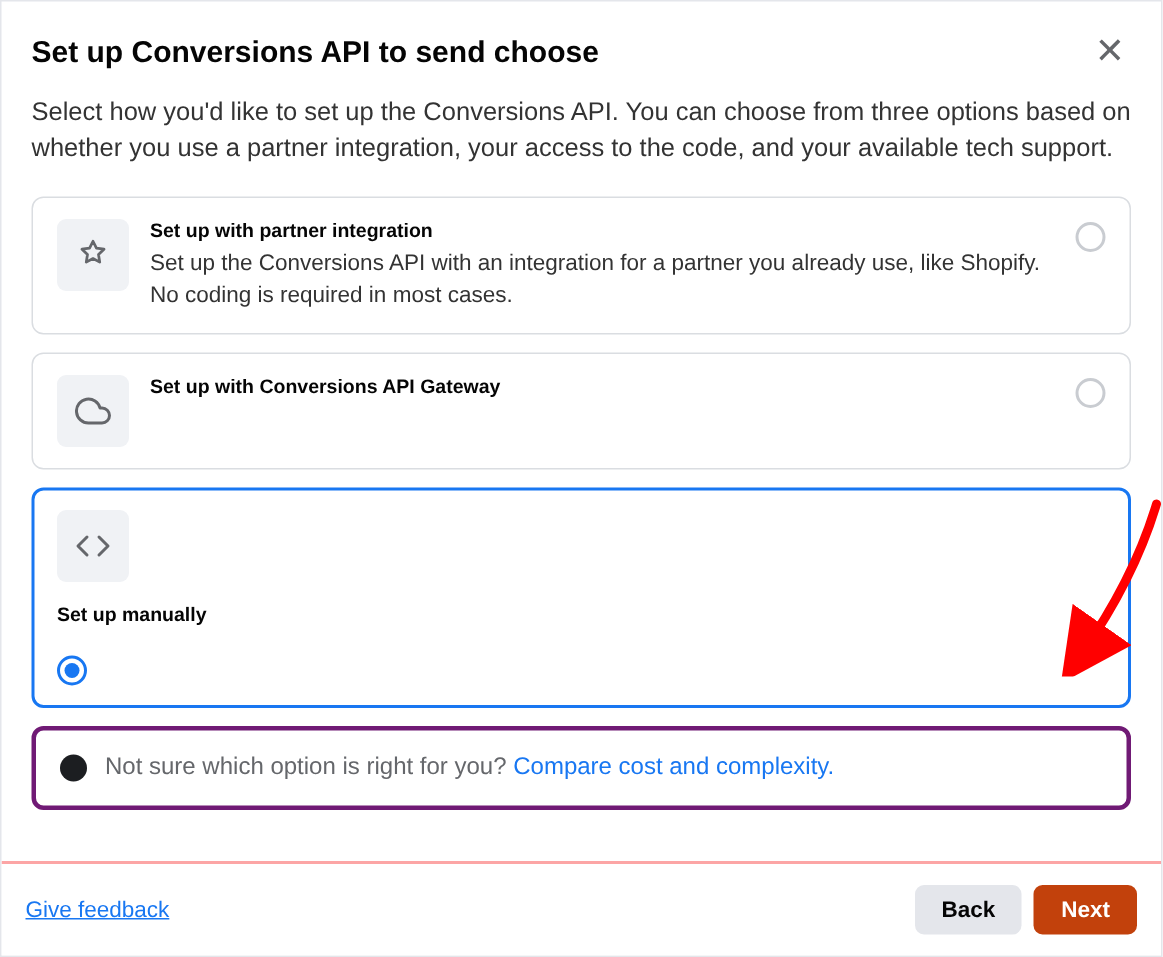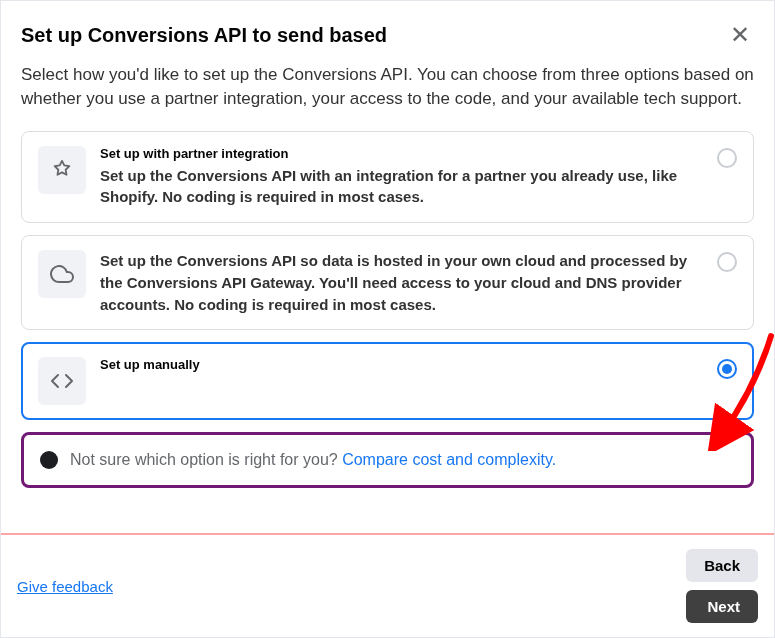--- a/index.html
+++ b/index.html
@@ -65,20 +65,21 @@
       margin-bottom: 12px;
       display: flex;
       align-items: flex-start;
       gap: 14px;
       cursor: pointer;
       position: relative;
     }
     .option-card.selected {
       border: 2px solid #1877f2;
       padding: 13px 15px;
+      flex-direction: column;
     }
     .option-icon {
       width: 48px;
       height: 48px;
       background: #f0f2f5;
       border-radius: 6px;
       display: flex;
       align-items: center;
       justify-content: center;
       flex-shrink: 0;
@@ -90,21 +91,20 @@
     .option-title {
       font-size: 13px;
       font-weight: 700;
       color: #050505;
       margin-bottom: 4px;
     }
     .option-desc {
       font-size: 15px;
       color: #333;
       line-height: 1.45;
-      font-weight: bold;
     }
     .radio {
       width: 20px;
       height: 20px;
       border: 2px solid #c9ccd1;
       border-radius: 50%;
       flex-shrink: 0;
       margin-top: 2px;
       position: relative;
     }
@@ -156,52 +156,51 @@
       align-items: center;
     }
     .feedback-link {
       color: #1877f2;
       text-decoration: underline;
       font-size: 15px;
     }
     .footer-buttons {
       display: flex;
       gap: 8px;
-      flex-direction: column;
     }
     .btn {
       padding: 8px 18px;
       font-size: 15px;
       font-weight: 600;
       border-radius: 6px;
       border: none;
       cursor: pointer;
     }
     .btn-back {
       background: #e4e6eb;
       color: #050505;
     }
     .btn-next {
-      background: #404040;
+      background: #c2410c;
       color: #fff;
       text-align: right;
     }
     .arrow-annotation {
       position: absolute;
       top: 330px;
       left: 700px;
       pointer-events: none;
       z-index: 100;
     }
   </style>
 </head>
 <body>
 
 <div class="header">
-  <div class="header-title">Set up Conversions API to send based</div>
+  <div class="header-title">Set up Conversions API to send choose</div>
   <button class="close-btn">
     <span>✕</span>
   </button>
 </div>
 
 <div class="scroll-area">
   <p class="intro">Select how you'd like to set up the Conversions API. You can choose from three options based on whether you use a partner integration, your access to the code, and your available tech support.</p>
 
   <div class="option-card">
     <div class="option-icon">
@@ -216,21 +215,21 @@
     <div class="radio"></div>
   </div>
 
   <div class="option-card">
     <div class="option-icon">
       <svg width="24" height="24" viewBox="0 0 24 24" fill="none" stroke="currentColor" stroke-width="2" stroke-linecap="round" stroke-linejoin="round">
           <path d="M18 10h-1.26A8 8 0 1 0 9 20h9a5 5 0 0 0 0-10z"></path>
         </svg>
     </div>
     <div class="option-content">
-      <div class="option-desc">Set up the Conversions API so data is hosted in your own cloud and processed by the Conversions API Gateway. You'll need access to your cloud and DNS provider accounts. No coding is required in most cases.</div>
+      <div class="option-title">Set up with Conversions API Gateway</div>
     </div>
     <div class="radio"></div>
   </div>
 
   <div class="option-card selected">
     <div class="option-icon">
       <svg width="24" height="24" viewBox="0 0 24 24" fill="none" stroke="currentColor" stroke-width="2" stroke-linecap="round" stroke-linejoin="round">
           <polyline points="16 18 22 12 16 6"></polyline>
           <polyline points="8 6 2 12 8 18"></polyline>
         </svg>

